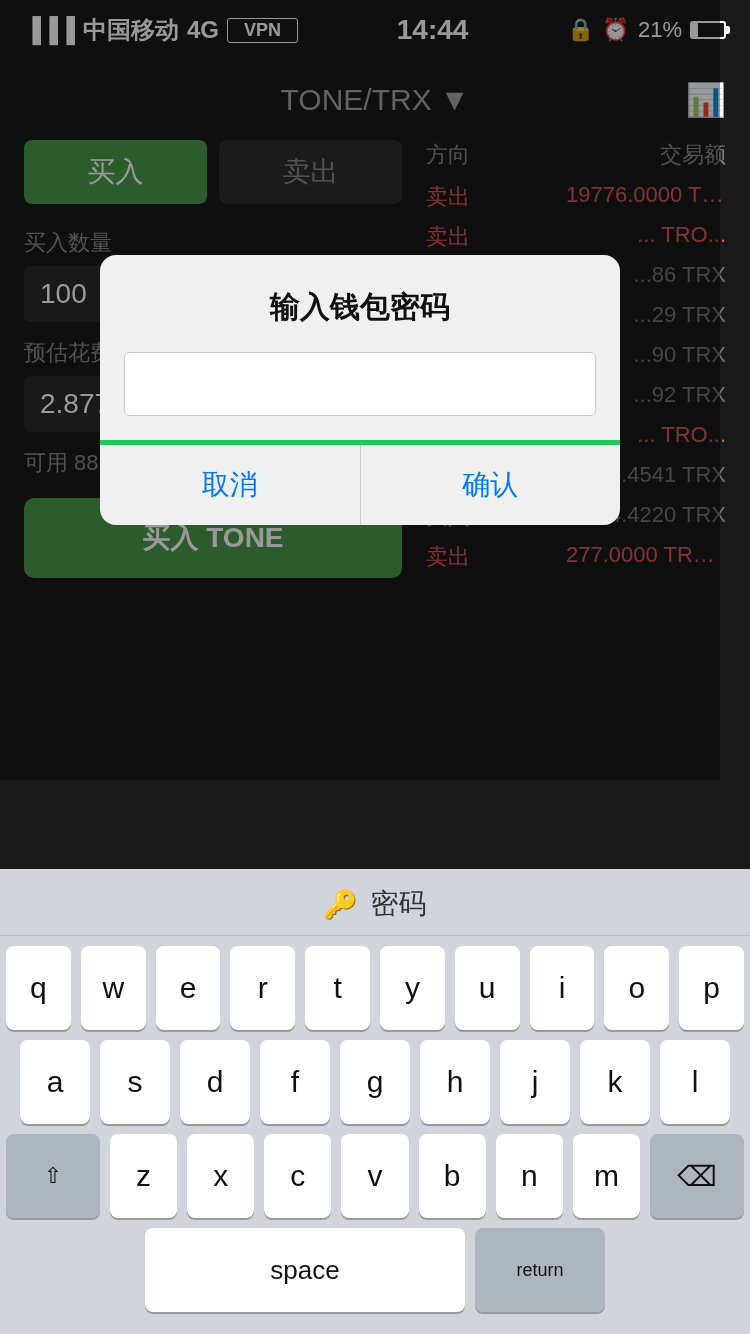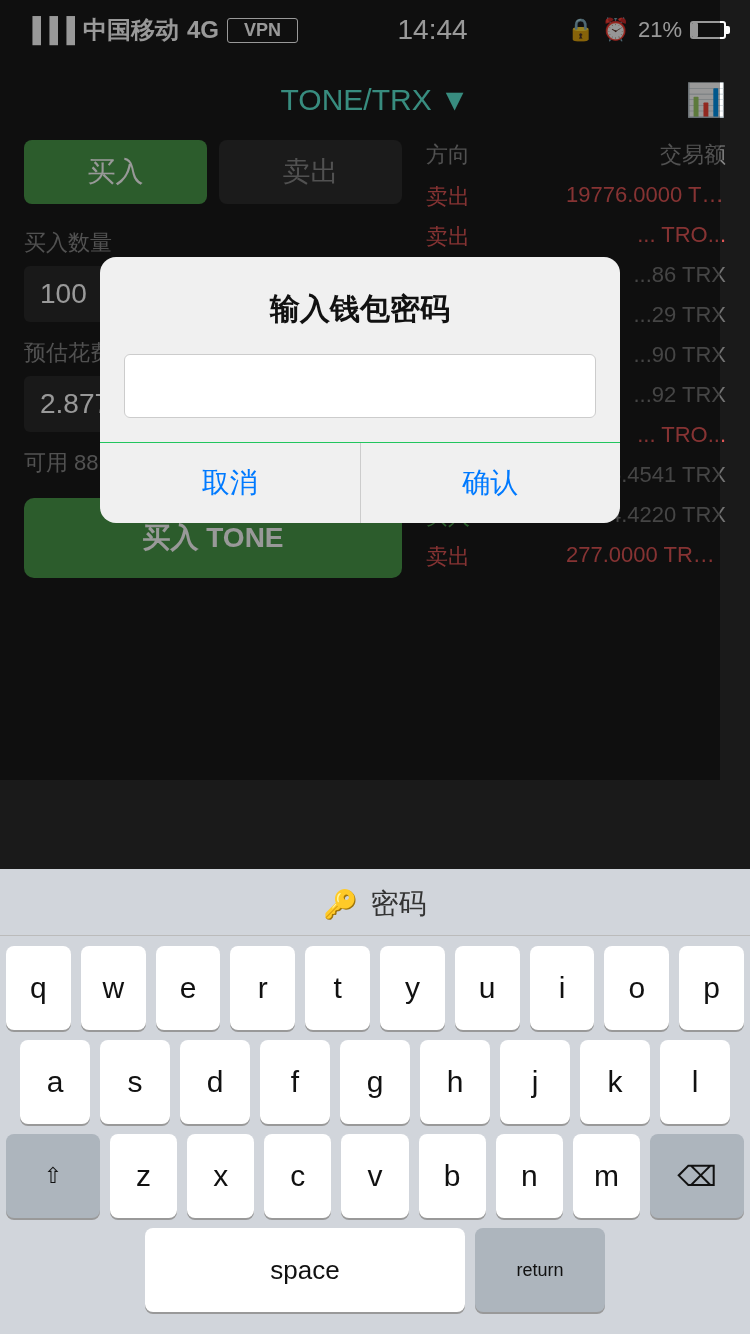--- a/index.html
+++ b/index.html
@@ -25,21 +25,21 @@
       display: flex;
       align-items: center;
       gap: 8px;
       color: white;
       font-size: 24px;
       font-weight: 600;
     }
     .status-center {
       color: white;
       font-size: 28px;
-      font-weight: 400;
+      font-weight: 700;
     }
     .status-right {
       display: flex;
       align-items: center;
       gap: 8px;
       color: white;
       font-size: 22px;
     }
     .battery-icon {
       width: 36px;
@@ -69,21 +69,21 @@
     
     .app-header {
       display: flex;
       justify-content: center;
       align-items: center;
       height: 80px;
       background: #1a1a1a;
       position: relative;
     }
     .header-title {
-      color: #5eead4;
+      color: #a3a3a3;
       font-size: 30px;
       font-weight: 500;
       display: flex;
       align-items: center;
       gap: 8px;
     }
     .header-chart-icon {
       position: absolute;
       right: 24px;
       color: #aaa;
@@ -236,21 +236,21 @@
       height: 64px;
       border: 1.5px solid #ccc;
       border-radius: 6px;
       background: white;
       font-size: 24px;
       padding: 0 12px;
       outline: none;
     }
     .modal-buttons {
       display: flex;
-      border-top: 1px solid #22c55e;
+      border-top: 5px solid #22c55e;
     }
     .modal-btn {
       flex: 1;
       height: 80px;
       background: none;
       border: none;
       font-size: 28px;
       cursor: pointer;
       color: #007aff;
     }

